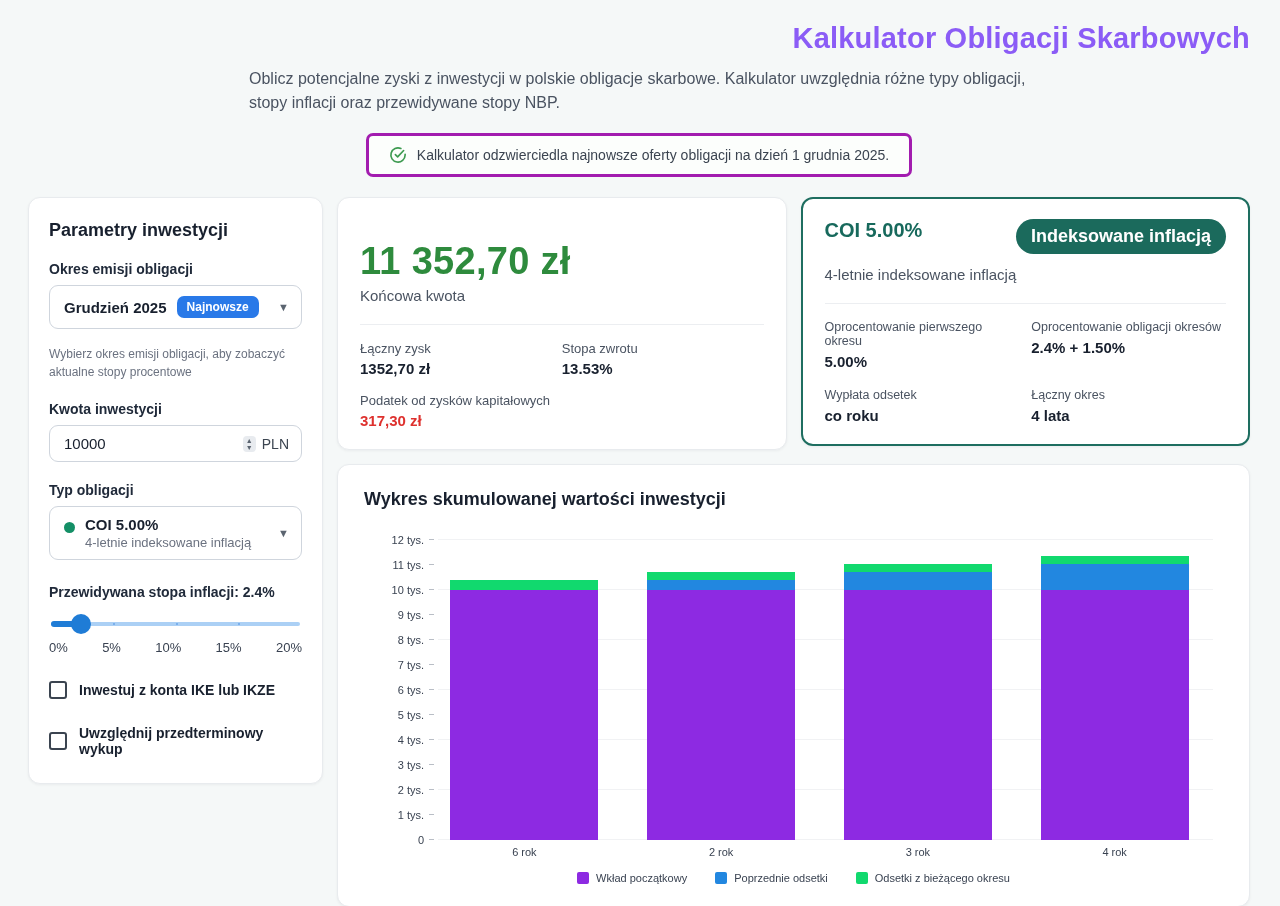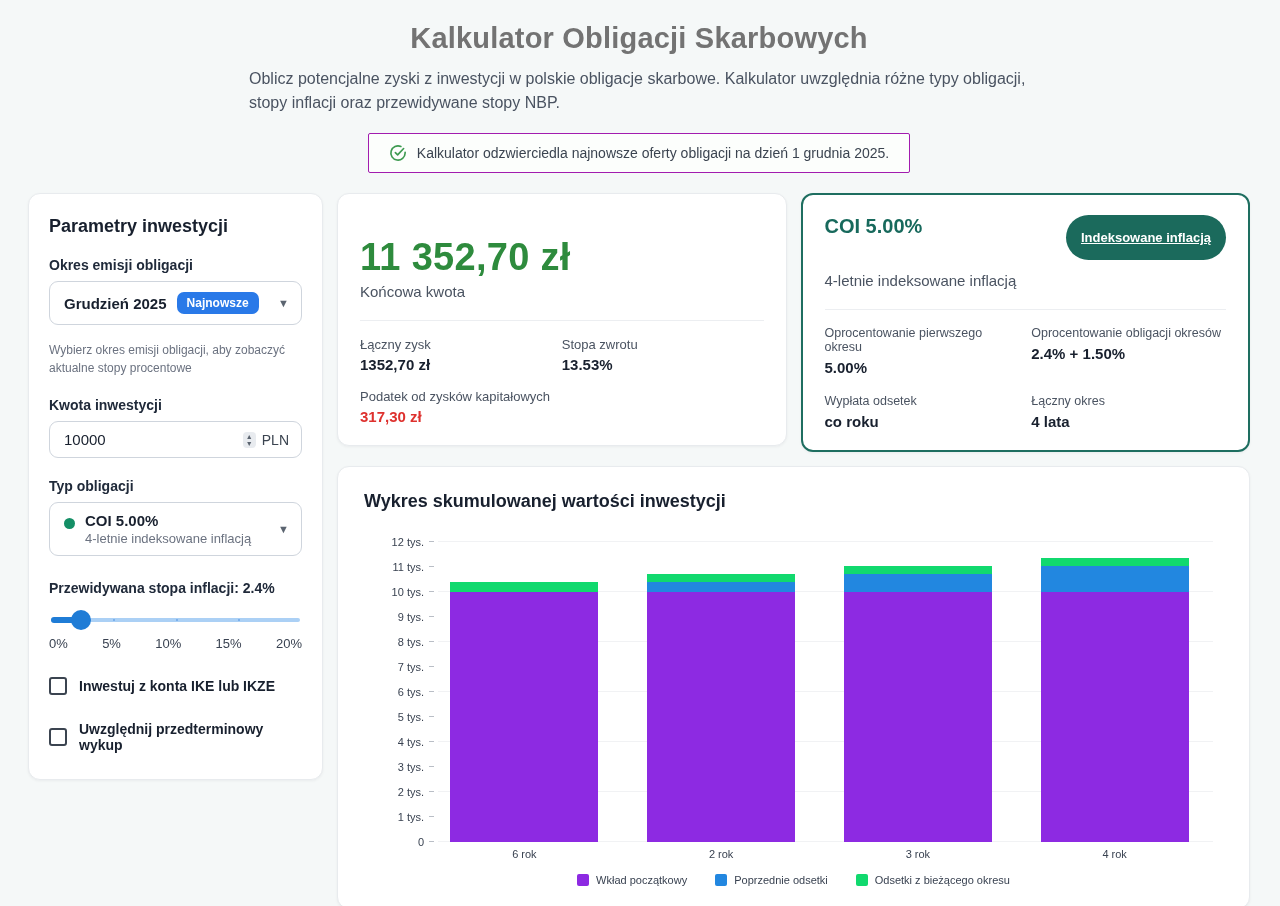--- a/index.html
+++ b/index.html
@@ -2,25 +2,25 @@
 <html lang="pl"><head>
 <meta charset="utf-8">
 <style>
   * { margin:0; padding:0; box-sizing:border-box; }
   html,body { background:#f5f8f8; font-family:"Liberation Sans","DejaVu Sans",sans-serif; color:#1f2937; }
   body { width:1280px; min-height:906px; overflow-x:hidden; }
 
   .page { padding:22px 30px 16px 28px; }
 
   
-  .page-title { text-align:center; font-size:29px; font-weight:bold; color:#737373; letter-spacing:.2px; }
+  .page-title { text-align:right; font-size:29px; font-weight:bold; color:#8b5cf6; letter-spacing:.2px; }
   .page-subtitle { margin:12px auto 0; max-width:780px; text-align:left; font-size:16px; line-height:1.5; color:#4a5361; }
   .banner-wrap { text-align:center; margin:18px 0 20px; }
-  .banner { display:inline-flex; align-items:center; gap:10px; background:#fcfefc; border:1px solid #a21caf;
-            border-radius:2px; padding:10px 20px; font-size:14px; color:#3b4450; }
+  .banner { display:inline-flex; align-items:center; gap:10px; background:#fcfefc; border:3px solid #a21caf;
+            border-radius:7px; padding:10px 20px; font-size:14px; color:#3b4450; }
   .banner svg { display:block; }
 
   
   .grid { display:grid; grid-template-columns:295px 1fr 1fr; gap:14px; align-items:start; }
   .card { background:#fff; border:1px solid #e8ebee; border-radius:12px; box-shadow:0 1px 3px rgba(16,24,40,.05); padding:20px 22px; }
   .card h2 { font-size:18px; font-weight:bold; color:#18202e; }
 
   
   .panel-left { grid-row:1 / span 2; padding:22px 20px 26px; }
   .field-label { font-size:14px; font-weight:700; color:#202a3a; margin:20px 0 8px; }
@@ -58,21 +58,21 @@
   .divider { height:1px; background:#eceef1; margin:20px 0 16px; }
   .stats { display:grid; grid-template-columns:1fr 1fr; row-gap:16px; }
   .stat .s-label { font-size:13px; color:#4a5361; }
   .stat .s-value { font-size:15px; font-weight:bold; color:#18202e; margin-top:4px; }
   .stat .s-value.red { color:#de312e; }
 
   
   .card-bond { border:2px solid #1e6e60; min-height:240px; }
   .bond-head { display:flex; justify-content:space-between; align-items:flex-start; gap:12px; }
   .bond-title { font-size:20px; font-weight:bold; color:#17695c; }
-  .badge-teal { background:#1b6a5c; color:#fff; font-size:13px; font-weight:600; padding:15px 15px; border-radius:999px; white-space:nowrap;text-decoration:underline; }
+  .badge-teal { background:#1b6a5c; color:#fff; font-size:18px; font-weight:600; padding:7px 15px; border-radius:999px; white-space:nowrap; }
   .bond-sub { font-size:15px; color:#4a5361; margin-top:12px; }
   .bond-grid { display:grid; grid-template-columns:1fr 1fr; row-gap:18px; column-gap:12px; }
   .bond-grid .b-label { font-size:12.5px; color:#4a5361; }
   .bond-grid .b-value { font-size:15px; font-weight:bold; color:#18202e; margin-top:5px; }
 
   
   .card-chart { grid-column:2 / 4; padding:24px 26px 22px; }
   .chart-wrap { margin-top:30px; }
   .plot { position:relative; height:300px; margin-left:62px; margin-right:10px; }
   .gl { position:absolute; left:12px; right:0; height:0; }

